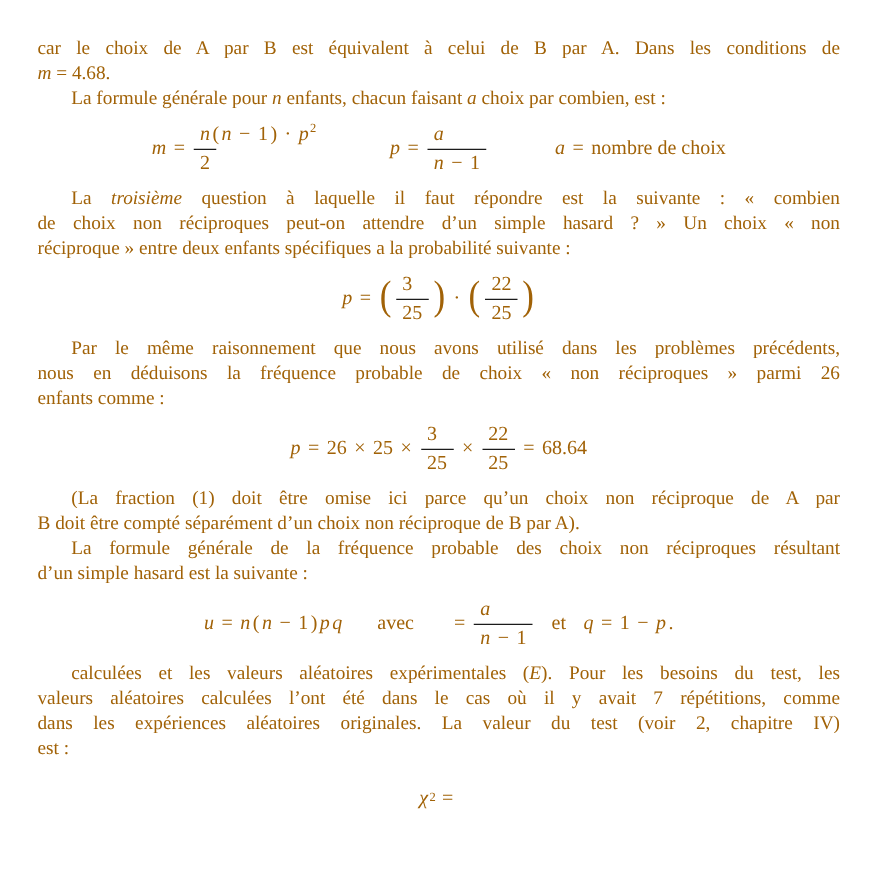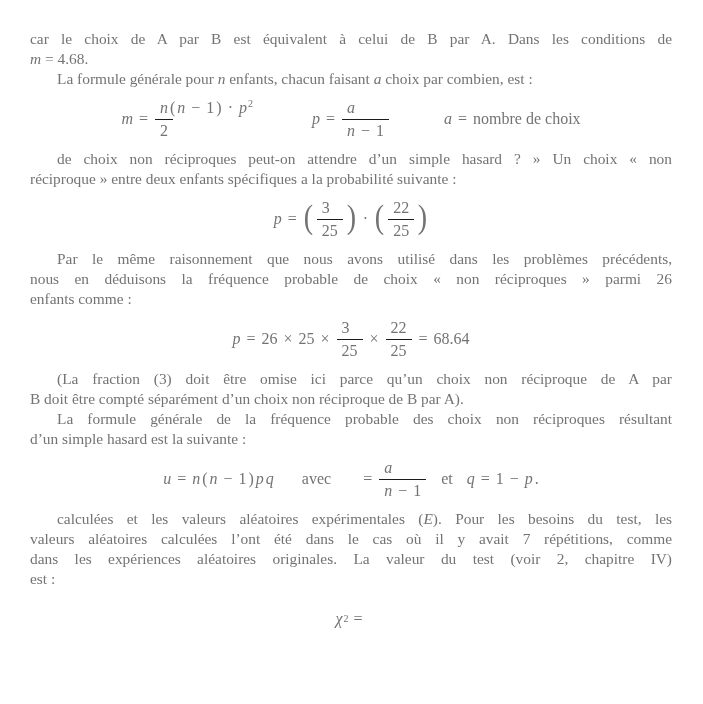--- a/index.html
+++ b/index.html
@@ -12,21 +12,21 @@
     height: 704px;
     overflow: hidden;
   }
   .page {
     box-sizing: border-box;
     width: 703px;
     height: 704px;
     padding: 29px 31px 0 30px;
     font-family: "Liberation Serif", "DejaVu Serif", serif;
     font-size: 15.4px;
-    color: #737373;
+    color: #a16207;
   }
   .para { margin: 0; }
   .line {
     line-height: 20px;
     text-align: justify;
     text-align-last: justify;
     text-justify: inter-word;
     white-space: normal;
   }
   .line.last { text-align-last: left; }
@@ -100,20 +100,21 @@
       <span class="frac">
         <span class="num"><span class="mvar">a</span></span>
         <span class="den"><span class="mvar">n</span><span class="mop">−</span><span class="mrm">1</span></span>
       </span>
       <span class="msp" style="width: 52px;"></span>
       <span class="mvar">a</span>
       <span class="mop">=</span>
       <span class="mrm">nombre de choix</span>
     </div>
     <div class="para indent">
+      <div class="line"><span>La </span><span class="ital">troisième</span><span> question à laquelle il faut répondre est la suivante : « combien</span></div>
       <div class="line"><span>de choix non réciproques peut-on attendre d’un simple hasard ? » Un choix « non</span></div>
       <div class="line last"><span>réciproque » entre deux enfants spécifiques a la probabilité suivante :</span></div>
     </div>
     <div class="formula">
       <span class="mvar">p</span>
       <span class="mop">=</span>
       <span class="bigp">(</span>
       <span class="frac">
         <span class="num"><span class="mrm">3</span></span>
         <span class="den"><span class="mrm">25</span></span>
@@ -145,21 +146,21 @@
       </span>
       <span class="mop">×</span>
       <span class="frac">
         <span class="num"><span class="mrm">22</span></span>
         <span class="den"><span class="mrm">25</span></span>
       </span>
       <span class="mop">=</span>
       <span class="mrm">68.64</span>
     </div>
     <div class="para indent">
-      <div class="line"><span>(La fraction (3) doit être omise ici parce qu’un choix non réciproque de A par</span></div>
+      <div class="line"><span>(La fraction (1) doit être omise ici parce qu’un choix non réciproque de A par</span></div>
       <div class="line last"><span>B doit être compté séparément d’un choix non réciproque de B par A).</span></div>
     </div>
     <div class="para indent">
       <div class="line"><span>La formule générale de la fréquence probable des choix non réciproques résultant</span></div>
       <div class="line last"><span>d’un simple hasard est la suivante :</span></div>
     </div>
     <div class="formula">
       <span class="mvar">u</span>
       <span class="mop">=</span>
       <span class="mvar">n</span>

